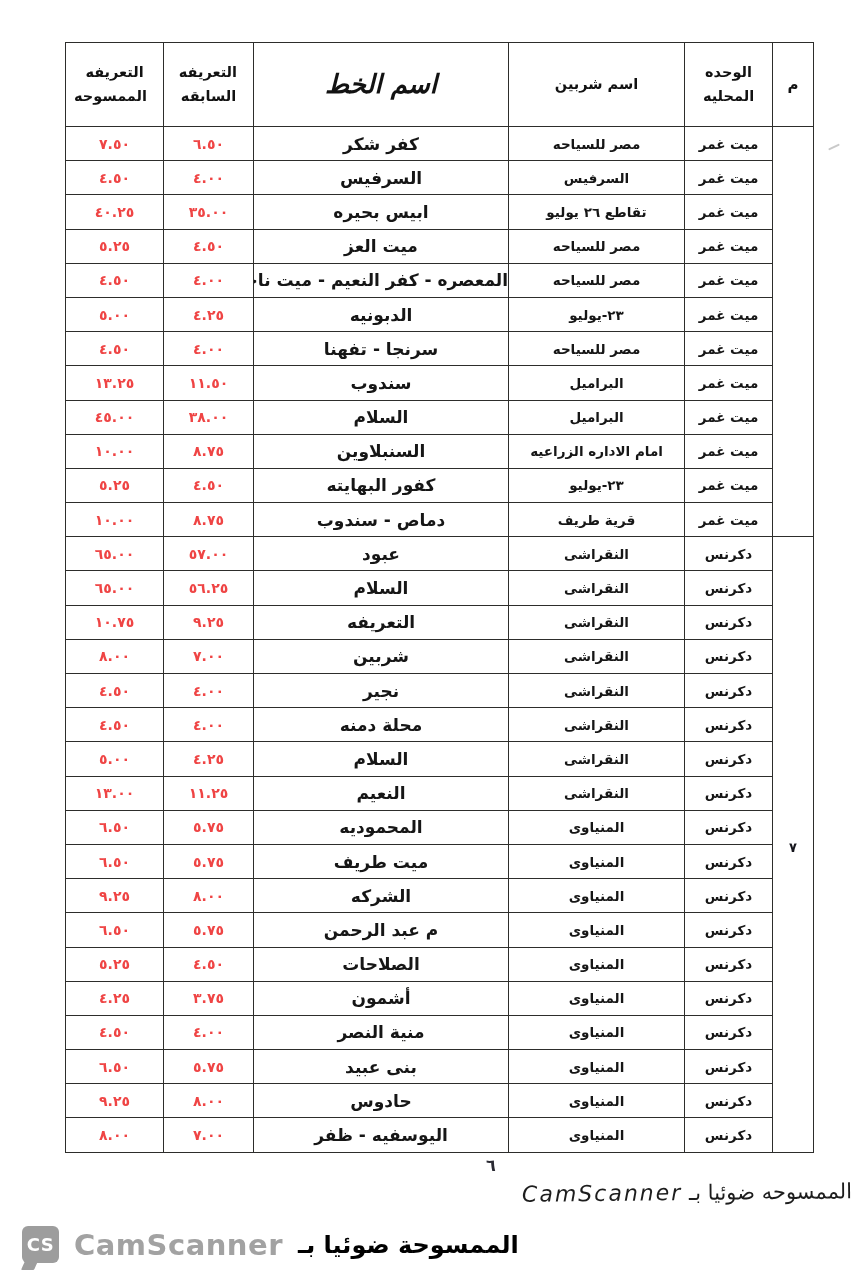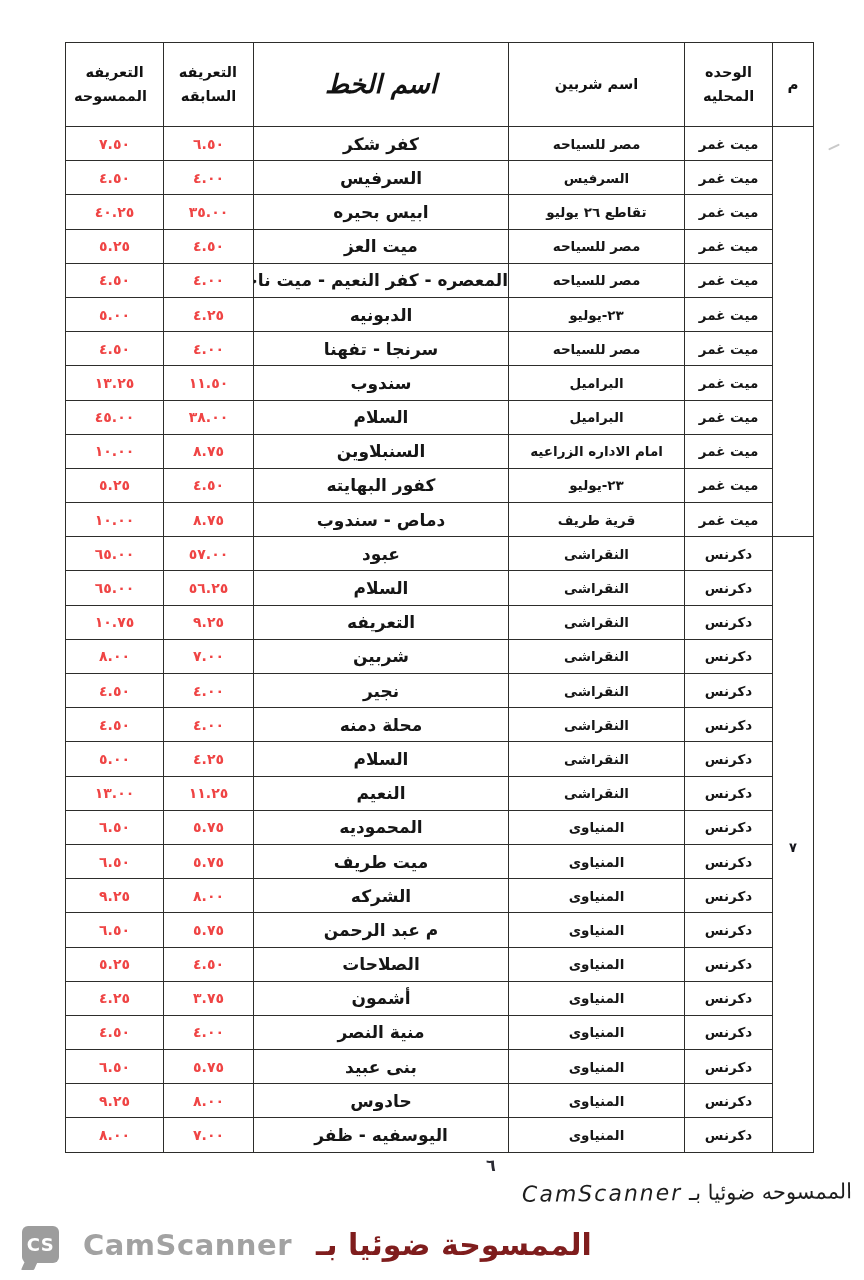--- a/index.html
+++ b/index.html
@@ -80,21 +80,21 @@
     letter-spacing: 2px;
     font-size: 22px;
   }
   
   .footer-bar {
     position: absolute;
     top: 1226px;
     left: 22px;
     display: flex;
     align-items: center;
-    gap: 24px;
+    gap: 15px;
     color: #a2a2a2;
   }
   .cs-logo {
     position: relative;
     width: 37px;
     height: 37px;
     background: #9d9d9d;
     border-radius: 6px;
     display: flex;
     align-items: center;
@@ -116,23 +116,23 @@
     border-radius: 1px;
   }
   .footer-brand {
     font-size: 29px;
     font-weight: bold;
     color: #a2a2a2;
     letter-spacing: .5px;
   }
   .footer-scanned-by {
     direction: rtl;
-    font-size: 30px;
+    font-size: 24px;
     font-weight: bold;
-    color: #7f1d1d;
+    color: #000000;
     margin-right: 20px;
   }
   
   .scan-artifact {
     position: absolute;
     top: 146px;
     left: 828px;
     width: 12px;
     height: 2px;
     background: #c9c9c9;

